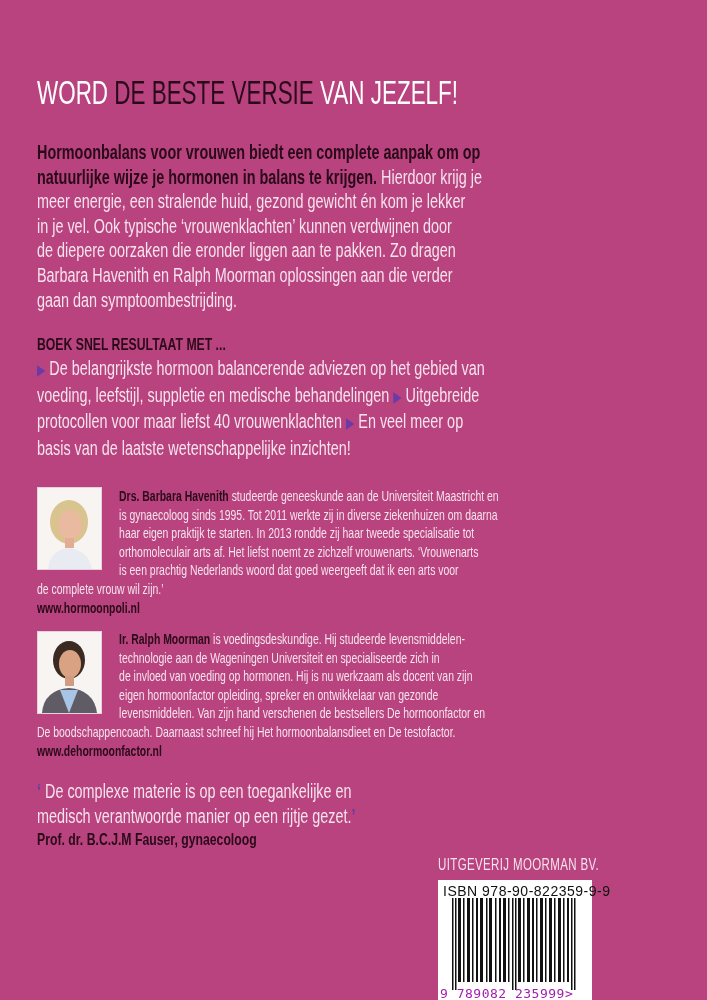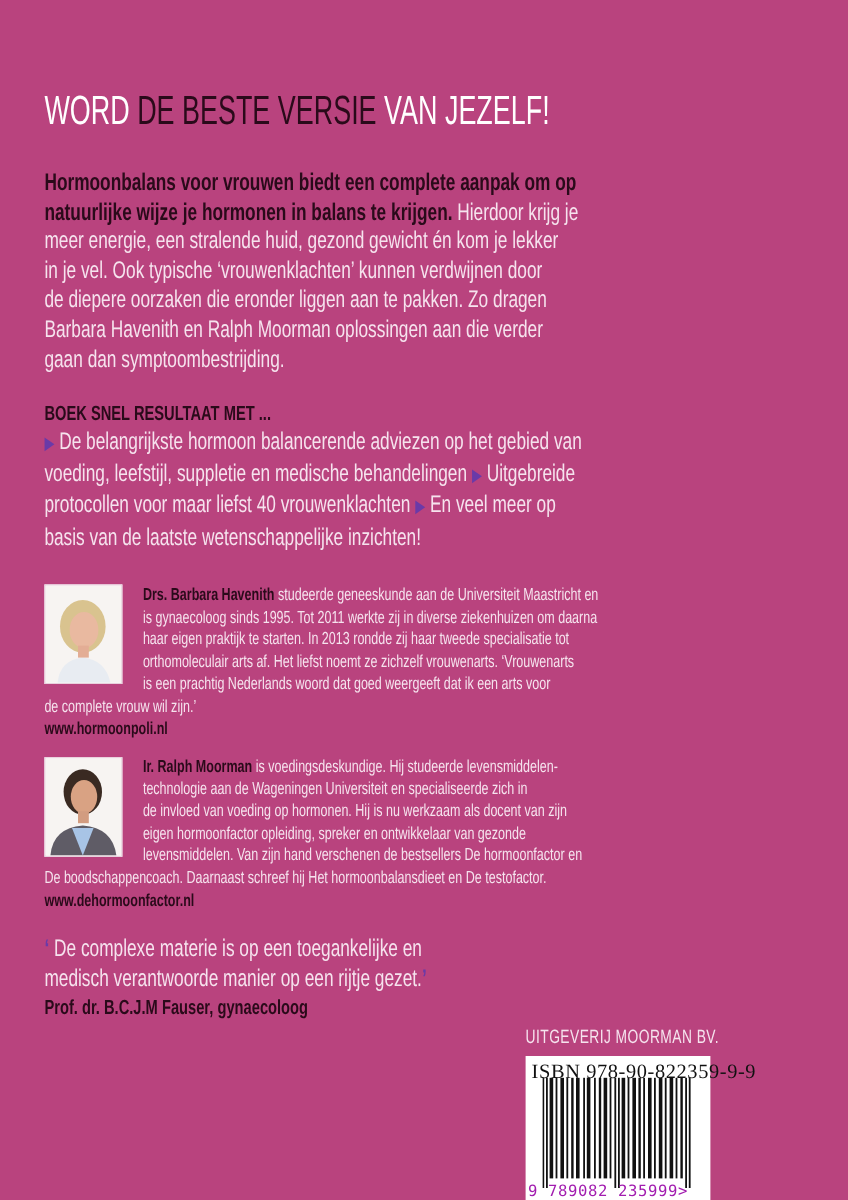--- a/index.html
+++ b/index.html
@@ -44,22 +44,22 @@
     .qmark { color: #6a3aa8; font-weight: bold; }
     .quote-author { top: 786px; font-size: 17px; color: #2a0a1a; font-weight: bold; line-height: 20px; }
     .publisher {
       position: absolute; left: 438px; top: 812px; font-size: 16px; color: #f6e3ee;
       transform: scaleX(0.72); transform-origin: left top; white-space: nowrap; letter-spacing: 0.5px;
     }
     .barcode-box {
       position: absolute; left: 438px; top: 836px; width: 154px; height: 123px; background: #fff;
     }
     .isbn-label {
-      position: absolute; left: 5px; top: 3px; font-family: Liberation Serif, serif;
-      font-size: 17px; color: #111; letter-spacing: 0.5px; white-space: nowrap;
+      position: absolute; left: 5px; top: 3px; font-family: Liberation Sans, sans-serif;
+      font-size: 14px; color: #111; letter-spacing: 0.5px; white-space: nowrap;
     }
     .bars { position: absolute; left: 14px; top: 18px; }
     .digits {
       position: absolute; left: 2px; top: 106px; font-family: "DejaVu Sans Mono", monospace;
       font-size: 13px; color: #a21caf; white-space: nowrap; letter-spacing: 0.5px;
     }
   </style>
 </head>
 <body>
 

